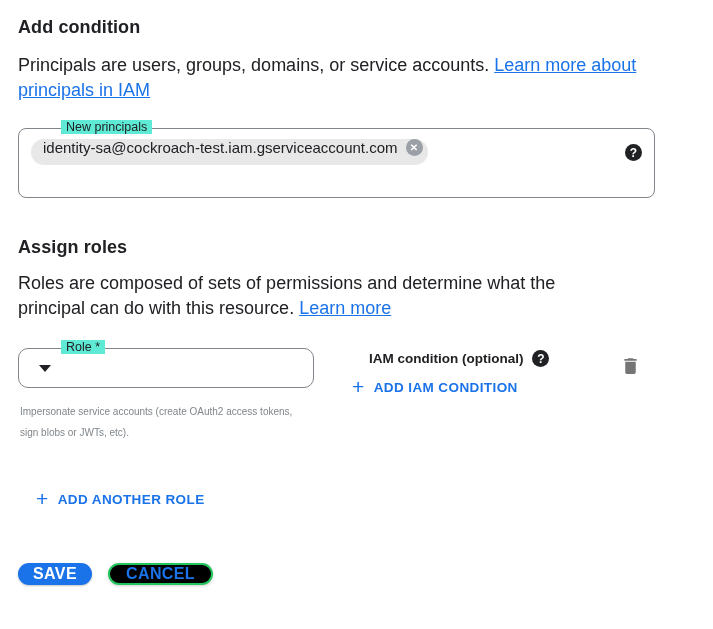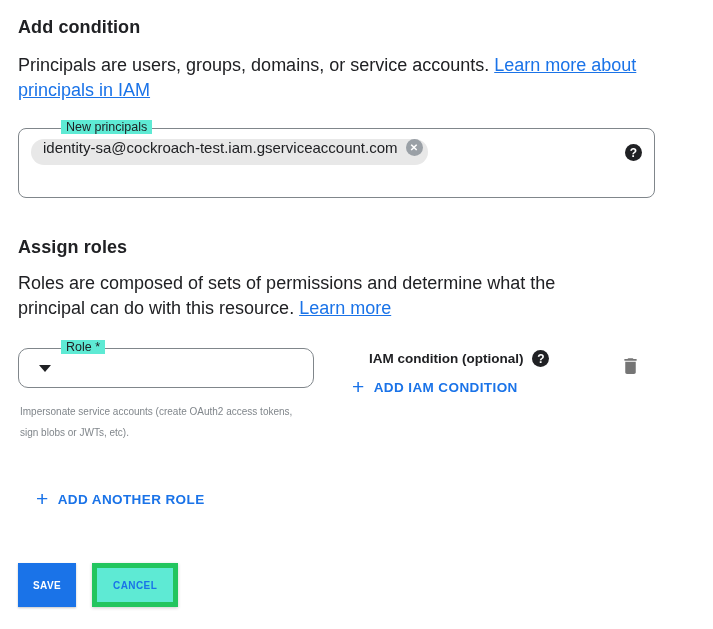--- a/index.html
+++ b/index.html
@@ -183,42 +183,42 @@
 
   .add-role-btn { margin-top: 47px; margin-left: 18px; }
 
   .actions {
     margin-top: 53px;
     display: flex;
     align-items: center;
     gap: 16px;
   }
   .btn {
-    height: 44px;
-    border-radius: 0;
+    height: 22px;
+    border-radius: 12px;
     font-family: "Liberation Sans", sans-serif;
-    font-size: 10px;
+    font-size: 16px;
     font-weight: 700;
     letter-spacing: 0.4px;
     cursor: pointer;
     display: inline-flex;
     align-items: center;
     justify-content: center;
   }
   .btn-primary {
     background: #1a73e8;
     color: #ffffff;
     border: none;
     padding: 0 15px;
     box-shadow: 0 1px 2px rgba(60,64,67,0.3);
   }
   .btn-secondary {
-    background: #5eead4;
-    color: #1a73e8;
-    border: 5px solid #22c55e;
+    background: #000000;
+    color: #1a73e8;
+    border: 2px solid #22c55e;
     padding: 0 16px;
     box-shadow: 0 1px 3px rgba(60,64,67,0.25);
   }
 </style>
 </head>
 <body>
 
 <div class="page">
 
   <h1 class="section-title">Add condition</h1>

